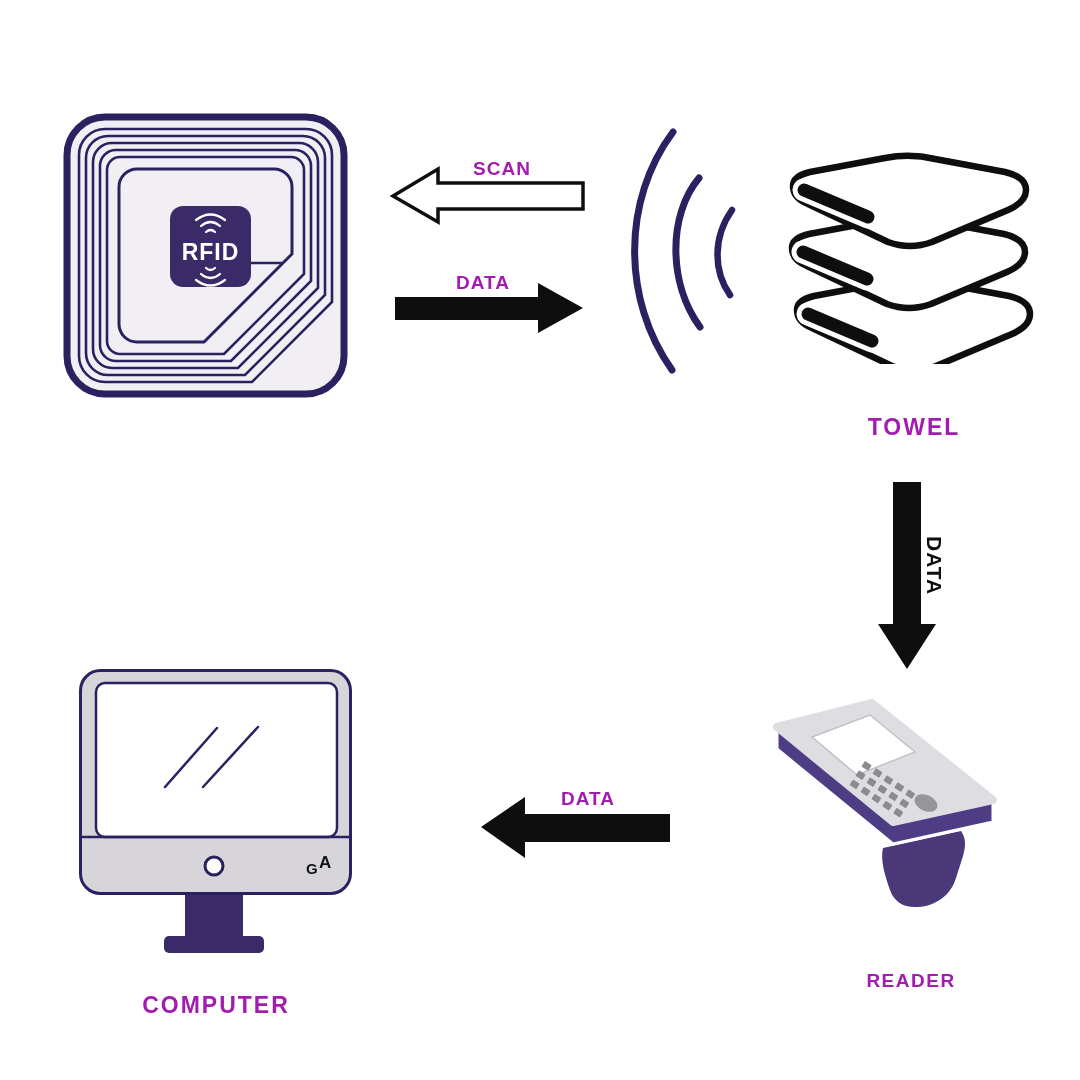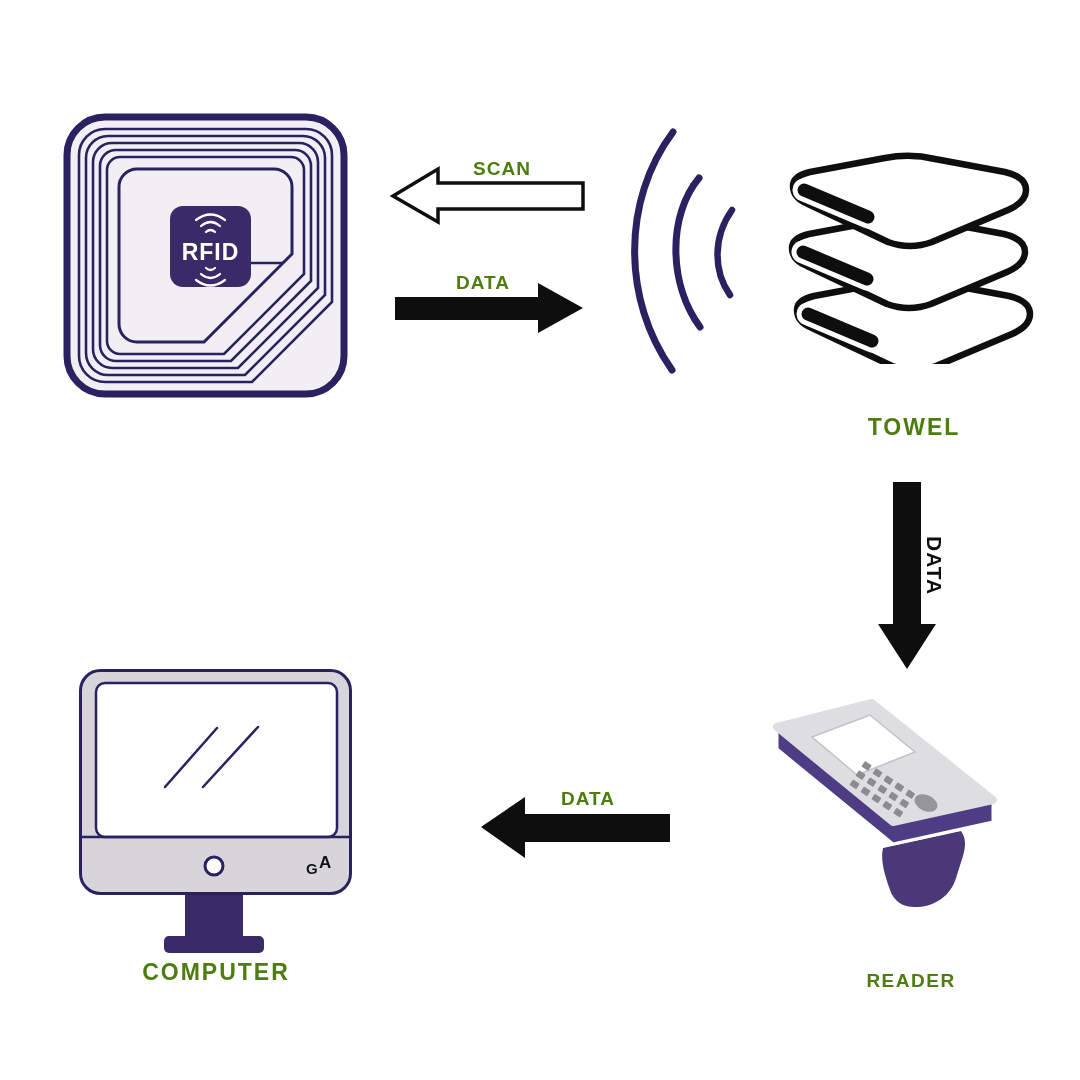--- a/index.html
+++ b/index.html
@@ -3,21 +3,21 @@
 <meta charset="utf-8">
 <style>
   html,body{margin:0;padding:0;background:#ffffff;}
   #stage{
     position:relative;width:1080px;height:1080px;background:#ffffff;
     font-family:"Liberation Sans",sans-serif;overflow:hidden;
   }
   .abs{position:absolute;}
   .node-label{
     position:absolute;transform:translate(-50%,-50%);
-    font-weight:bold;color:#4d7c0f;white-space:nowrap;
+    font-weight:bold;color:#a21caf;white-space:nowrap;
   }
   .lbl-big{font-size:23px;letter-spacing:2px;}
   .lbl-mid{font-size:19px;letter-spacing:1.5px;}
   .lbl-arrow{font-size:19px;letter-spacing:1px;}
 </style>
 </head>
 <body>
 
 <div id="stage">
 
@@ -134,15 +134,15 @@
       <line x1="135" y1="125" x2="190" y2="65"></line>
     </g>
 
     <circle cx="146" cy="204" r="9" fill="#fdfdfd" stroke="#2b2161" stroke-width="3"></circle>
 
     <g font-family="Liberation Sans, sans-serif" font-weight="bold" fill="#121212">
       <text x="238" y="212" font-size="15">G</text>
       <text x="251" y="206" font-size="17">A</text>
     </g>
   </svg>
-  <div class="node-label lbl-big" style="left:216px;top:972px">COMPUTER</div>
+  <div class="node-label lbl-big" style="left:216px;top:1005px">COMPUTER</div>
 
 </div>
 
 </body></html>

